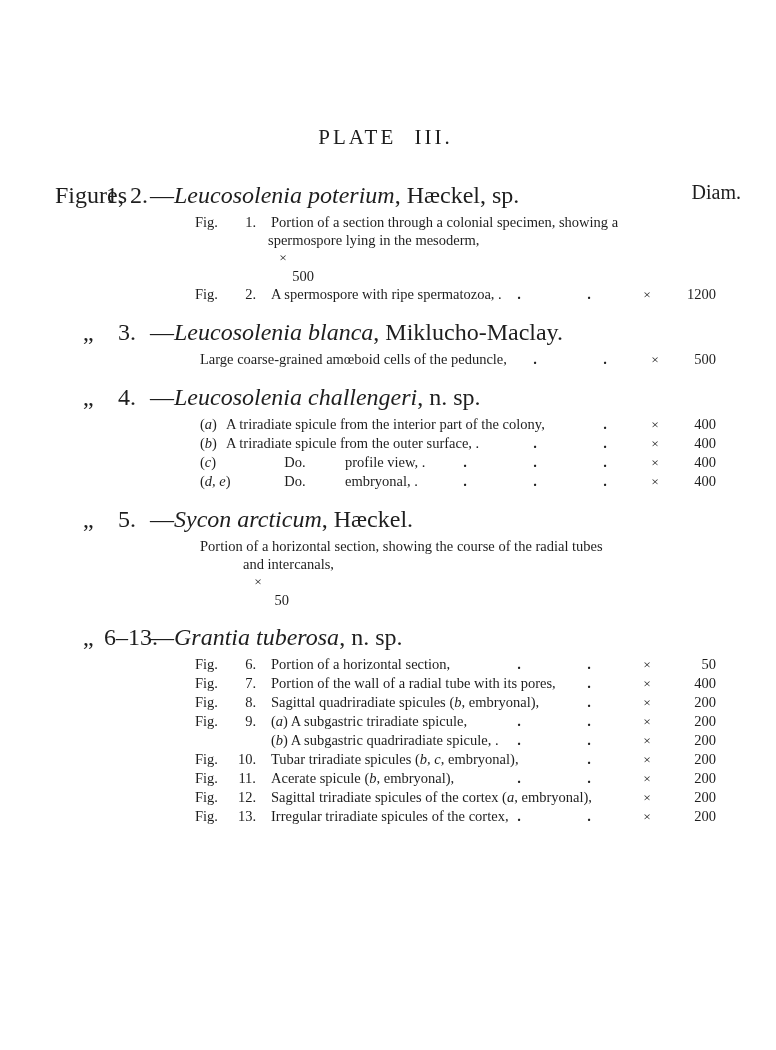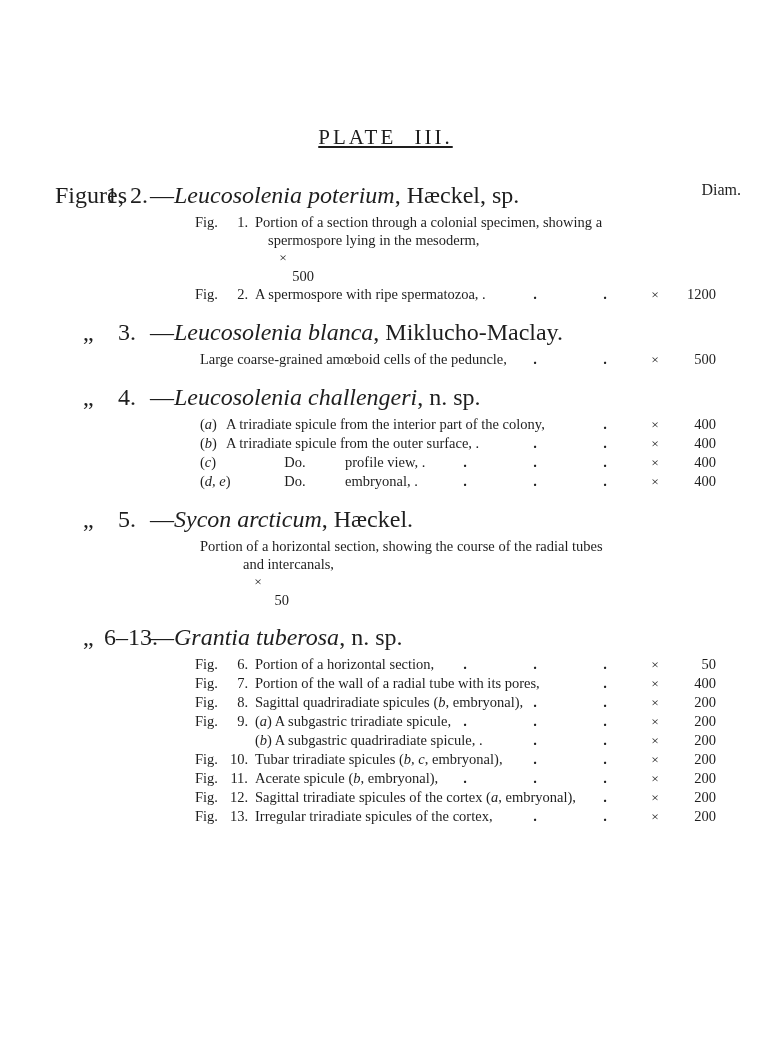--- a/index.html
+++ b/index.html
@@ -12,26 +12,25 @@
     overflow:hidden;
   }
   .content{padding:126px 60px 0 55px;}
   .title{
     text-align:center;
     font-size:21px;
     line-height:22px;
     letter-spacing:3px;
     word-spacing:10px;
     font-weight:400;
-    text-decoration:underline;
   }
   .diam{
     position:absolute;
     top:181px;right:35px;
-    font-size:16px;
+    font-size:20px;
   }
   .section{margin-top:16px;}
   .section.first{margin-top:35px;}
   .heading{
     position:relative;
     padding-left:95px;
     font-size:24px;
     line-height:24px;
     margin-bottom:6px;
     white-space:nowrap;
@@ -41,21 +40,21 @@
   .heading .hnum{display:inline-block;width:46px;margin-left:-46px;text-align:center;}
   .it{font-style:italic;}
   .row{
     display:flex;
     align-items:baseline;
     padding-left:145px;
     font-size:14.5px;
     line-height:18px;
     white-space:nowrap;
   }
-  .row.fig{padding-left:140px;}
+  .row.fig{padding-left:140px;gap:8px;}
   .row.cont1{padding-left:213px;flex-direction:column;}
   .row.cont2{padding-left:188px;flex-direction:column;}
   .figword{flex:none;width:30px;}
   .fignum{flex:none;width:23px;text-align:right;margin-right:7px;}
   .label{flex:none;width:26px;}
   .row.hasmid .label{width:45px;}
   .mid{flex:none;width:100px;text-align:center;}
   .rtext{flex:none;white-space:pre;}
   .leader{flex:1 1 0;min-width:0;display:flex;justify-content:flex-end;overflow:hidden;}
   .leader .dot{flex:none;width:70px;text-align:center;font-weight:700;}

